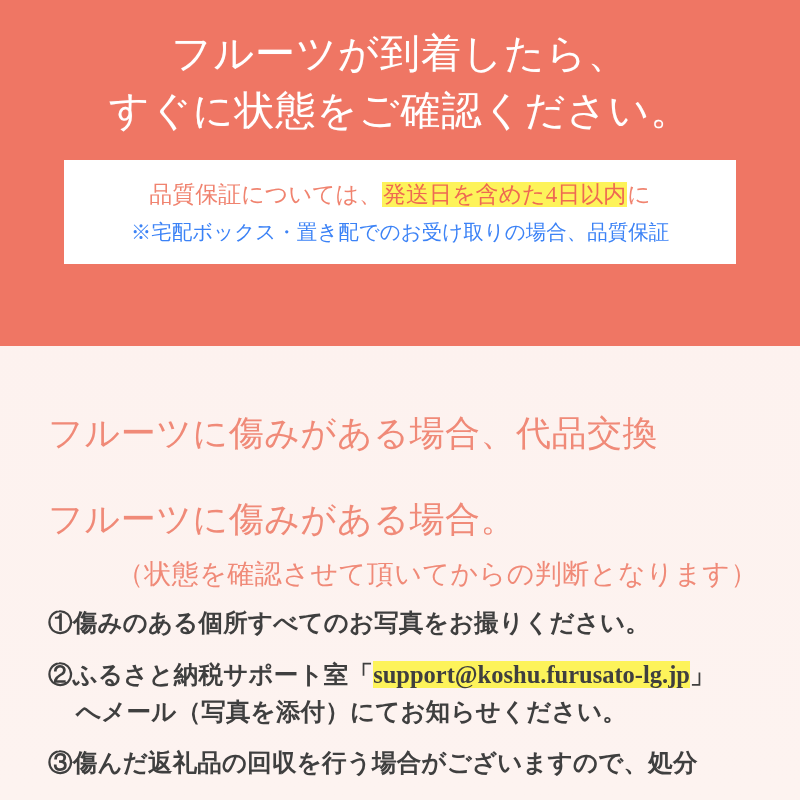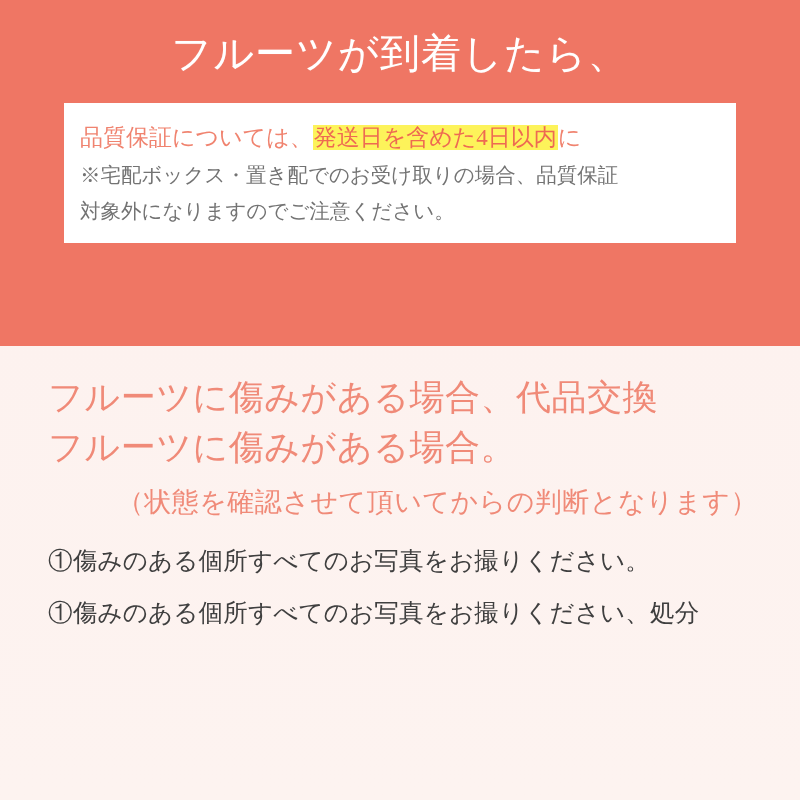--- a/index.html
+++ b/index.html
@@ -47,62 +47,63 @@
   .headline .l1 { display: block; }
   .headline .l2 { display: block; }
 
   
   .note {
     position: relative;
     margin: 20px auto 0 auto;
     width: 672px;
     background: #ffffff;
     padding: 18px 16px 16px 16px;
-    text-align: left;
+    text-align: center;
   }
   .note-line {
     color: #f0836f;
     font-size: 23px;
     line-height: 1.52;
     white-space: nowrap;
   }
   .note-line.small {
-    color: #737373;
+    color: #3b82f6;
     font-size: 20.5px;
     line-height: 1.55;
     margin-top: 4px;
   }
   .hl {
     background: #fdf35a;
     padding: 0 1px;
   }
   .hl-red { color: #ee6a52; }
 
   
   .lower {
     padding: 28px 42px 0 48px;
   }
   .subhead {
     color: #f08a78;
     font-size: 35px;
     line-height: 1.44;
     letter-spacing: 0.5px;
   }
-  .subhead .s1, .subhead .s2 { display: block; }
+  .subhead .s1, .subhead .s2 { display: block; margin-top: 36px; }
   .subnote {
     color: #f08a78;
     font-size: 27px;
     line-height: 1.5;
     margin-top: 8px;
     letter-spacing: 0.5px;
     text-align: right;
   }
 
   .steps {
-    margin-top: 20px;
+    margin-top: 10px;
+    font-weight: bold;
   }
   .step {
     color: #3f3f3f;
     font-size: 24.5px;
     line-height: 1.52;
     margin-bottom: 14px;
     letter-spacing: 0.2px;
   }
   .step .cont {
     display: block;
@@ -116,47 +117,51 @@
 </style>
 </head>
 <body>
 
 <div class="page">
 
   <div class="top-panel">
 
     <div class="headline">
       <span class="l1">フルーツが到着したら、</span>
+      <span class="l2">すぐに状態をご確認ください。</span>
     </div>
 
     <div class="note">
       <div class="note-line">
         <span>品質保証については、</span><span class="hl hl-red">発送日を含めた4日以内</span><span>に</span>
       </div>
       <div class="note-line small">※宅配ボックス・置き配でのお受け取りの場合、品質保証</div>
-      <div class="note-line small">対象外になりますのでご注意ください。</div>
     </div>
   </div>
 
   <div class="lower">
 
     <div class="subhead">
       <span class="s1">フルーツに傷みがある場合、代品交換</span>
       <span class="s2">フルーツに傷みがある場合。</span>
     </div>
 
     <div class="subnote">（状態を確認させて頂いてからの判断となります）</div>
 
     <div class="steps">
 
       <div class="step">
         <span>①傷みのある個所すべてのお写真をお撮りください。</span>
       </div>
 
+      <div class="step">
+        <span>②ふるさと納税サポート室「</span><span class="mail">support@koshu.furusato-lg.jp</span><span>」</span>
+        <span class="cont">へメール（写真を添付）にてお知らせください。</span>
+      </div>
 
       <div class="step">
-        <span>①傷みのある個所すべてのお写真をお撮りください、処分</span>
+        <span>③傷んだ返礼品の回収を行う場合がございますので、処分</span>
       </div>
 
     </div>
   </div>
 
 </div>
 
 </body></html>

